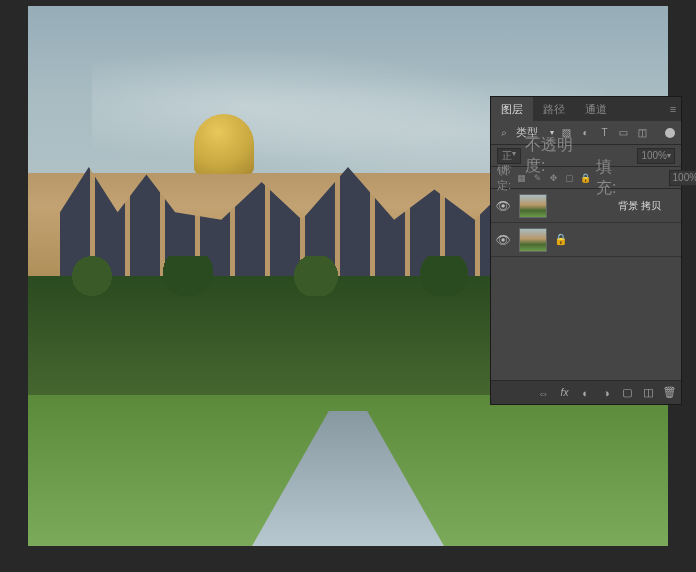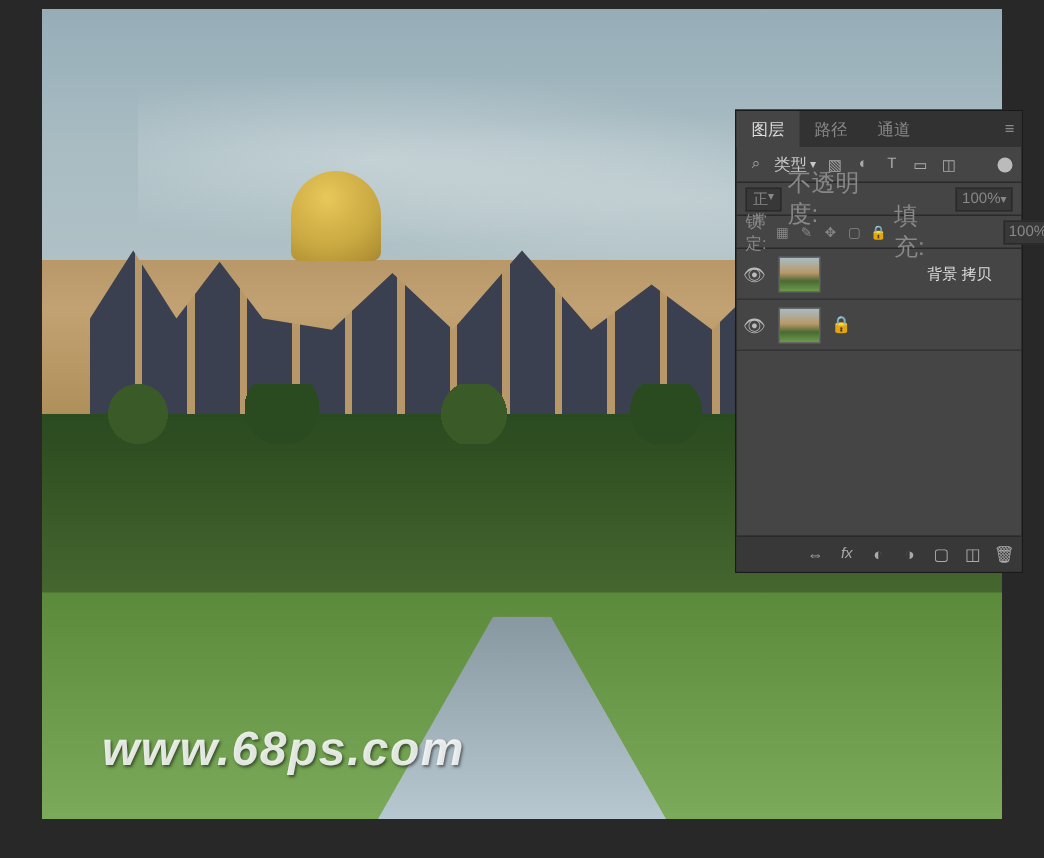--- a/index.html
+++ b/index.html
@@ -10,28 +10,28 @@
   .sky::before { content: ''; position: absolute; left: 10%; top: 20%; width: 80%; height: 60%; background: radial-gradient(ellipse at 30% 40%, rgba(255,255,255,0.3) 0%, transparent 50%), radial-gradient(ellipse at 70% 60%, rgba(255,255,255,0.25) 0%, transparent 50%); }
   .castle { position: absolute; left: 0; top: 15%; width: 100%; height: 40%; background: linear-gradient(to bottom, transparent 0%, transparent 40%, #b89868 40%, #c2a272 55%, #a88850 100%); }
   .castle::before { content: ''; position: absolute; left: 5%; bottom: 0; width: 90%; height: 70%; background: repeating-linear-gradient(90deg, #3a4050 0px, #3a4050 30px, #b89868 30px, #b89868 35px); clip-path: polygon(0% 100%, 0% 40%, 5% 10%, 10% 40%, 15% 15%, 20% 40%, 28% 45%, 35% 20%, 42% 45%, 50% 10%, 58% 45%, 65% 25%, 72% 45%, 80% 15%, 85% 40%, 92% 20%, 100% 40%, 100% 100%); }
   .dome { position: absolute; left: 26%; top: 20%; width: 60px; height: 60px; border-radius: 50% 50% 10% 10%; background: radial-gradient(circle at 40% 30%, #e8c85a 0%, #c8a840 60%, #a88830 100%); }
   .trees { position: absolute; left: 0; top: 50%; width: 100%; height: 25%; background: linear-gradient(to bottom, #2a4a20 0%, #3a5a28 50%, #4a6a32 100%); }
   .trees::before { content: ''; position: absolute; top: -20px; width: 100%; height: 40px; background: radial-gradient(circle at 10% 50%, #3a5a28 20px, transparent 20px), radial-gradient(circle at 25% 40%, #2a4a20 25px, transparent 25px), radial-gradient(circle at 45% 50%, #3a5a28 22px, transparent 22px), radial-gradient(circle at 65% 45%, #2a4a20 24px, transparent 24px), radial-gradient(circle at 85% 50%, #3a5a28 20px, transparent 20px); }
   .lawn { position: absolute; left: 0; top: 72%; width: 100%; height: 28%; background: linear-gradient(to bottom, #5a8a3a 0%, #6a9a4a 50%, #7aaa5a 100%); }
   .path { position: absolute; left: 35%; top: 75%; width: 30%; height: 25%; background: linear-gradient(to bottom, #8898a0 0%, #b8c8d0 100%); clip-path: polygon(40% 0%, 60% 0%, 100% 100%, 0% 100%); }
   .watermark { position: absolute; left: 40px; bottom: 28px; color: rgba(255,255,255,0.85); font-size: 32px; font-weight: bold; font-style: italic; letter-spacing: 1px; text-shadow: 1px 1px 2px rgba(0,0,0,0.5); }
 
-  .layers-panel { position: absolute; right: 14px; top: 73px; width: 192px; height: 309px; background: #454545; border: 1px solid #1a1a1a; font-size: 11px; color: #c8c8c8; display: flex; flex-direction: column; }
+  .layers-panel { position: absolute; right: 14px; top: 96px; width: 192px; height: 309px; background: #454545; border: 1px solid #1a1a1a; font-size: 11px; color: #c8c8c8; display: flex; flex-direction: column; }
   .panel-tabs { height: 24px; background: #323232; display: flex; align-items: stretch; }
   .tab { padding: 0 10px; display: flex; align-items: center; color: #888; cursor: pointer; font-size: 11px; }
   .tab.active { background: #454545; color: #ddd; }
   .panel-menu { width: 16px; display: flex; align-items: center; justify-content: center; margin-left: auto; color: #888; cursor: pointer; }
   .filter-row { height: 24px; display: flex; align-items: center; padding: 0 6px; gap: 4px; border-bottom: 1px solid #2a2a2a; }
   .filter-icon { width: 14px; height: 14px; display: flex; align-items: center; justify-content: center; color: #aaa; font-size: 10px; }
-  .ftype { display: flex; align-items: center; gap: 2px; padding: 0 1px; }
+  .ftype { display: flex; align-items: center; gap: 12px; padding: 0 1px; }
   .fcell { width: 15px; height: 15px; display: flex; align-items: center; justify-content: center; color: #aaa; font-size: 10px; cursor: pointer; }
   .ftoggle { width: 10px; height: 10px; border-radius: 50%; background: #bbb; margin-left: auto; }
   .blend-row, .lock-row { height: 22px; display: flex; align-items: center; padding: 0 6px; gap: 4px; border-bottom: 1px solid #2a2a2a; color: #888; }
   .blend-drop { flex: 1; height: 16px; background: #383838; border: 1px solid #2a2a2a; padding: 0 4px; display: flex; align-items: flex-start; justify-content: space-between; font-size: 10px; }
   .opacity-label { font-size: 16px; margin-left: auto; }
   .opacity-val { width: 38px; height: 16px; background: #383838; border: 1px solid #2a2a2a; padding: 0 3px; display: flex; align-items: center; font-size: 10px; justify-content: space-between; margin-left: 48px; }
   .lock-icons { display: flex; gap: 3px; }
   .lock-icons span { width: 13px; height: 13px; color: #888; font-size: 9px; display: flex; align-items: center; justify-content: center; }
   .layer-list { flex: 1; overflow: auto; }
   .layer-row { height: 34px; display: flex; align-items: center; border-bottom: 1px solid #333; }
@@ -46,21 +46,20 @@
 <body>
 
 <div class="workspace">
   <div class="canvas">
     <div class="sky"></div>
     <div class="castle"></div>
     <div class="dome"></div>
     <div class="trees"></div>
     <div class="lawn"></div>
     <div class="path"></div>
-    <div class="watermark">www.68ps.com</div>
   </div>
 
   <div class="layers-panel">
     <div class="panel-tabs">
       <div class="tab active">图层</div>
       <div class="tab">路径</div>
       <div class="tab">通道</div>
       <div class="panel-menu">≡</div>
     </div>
 

